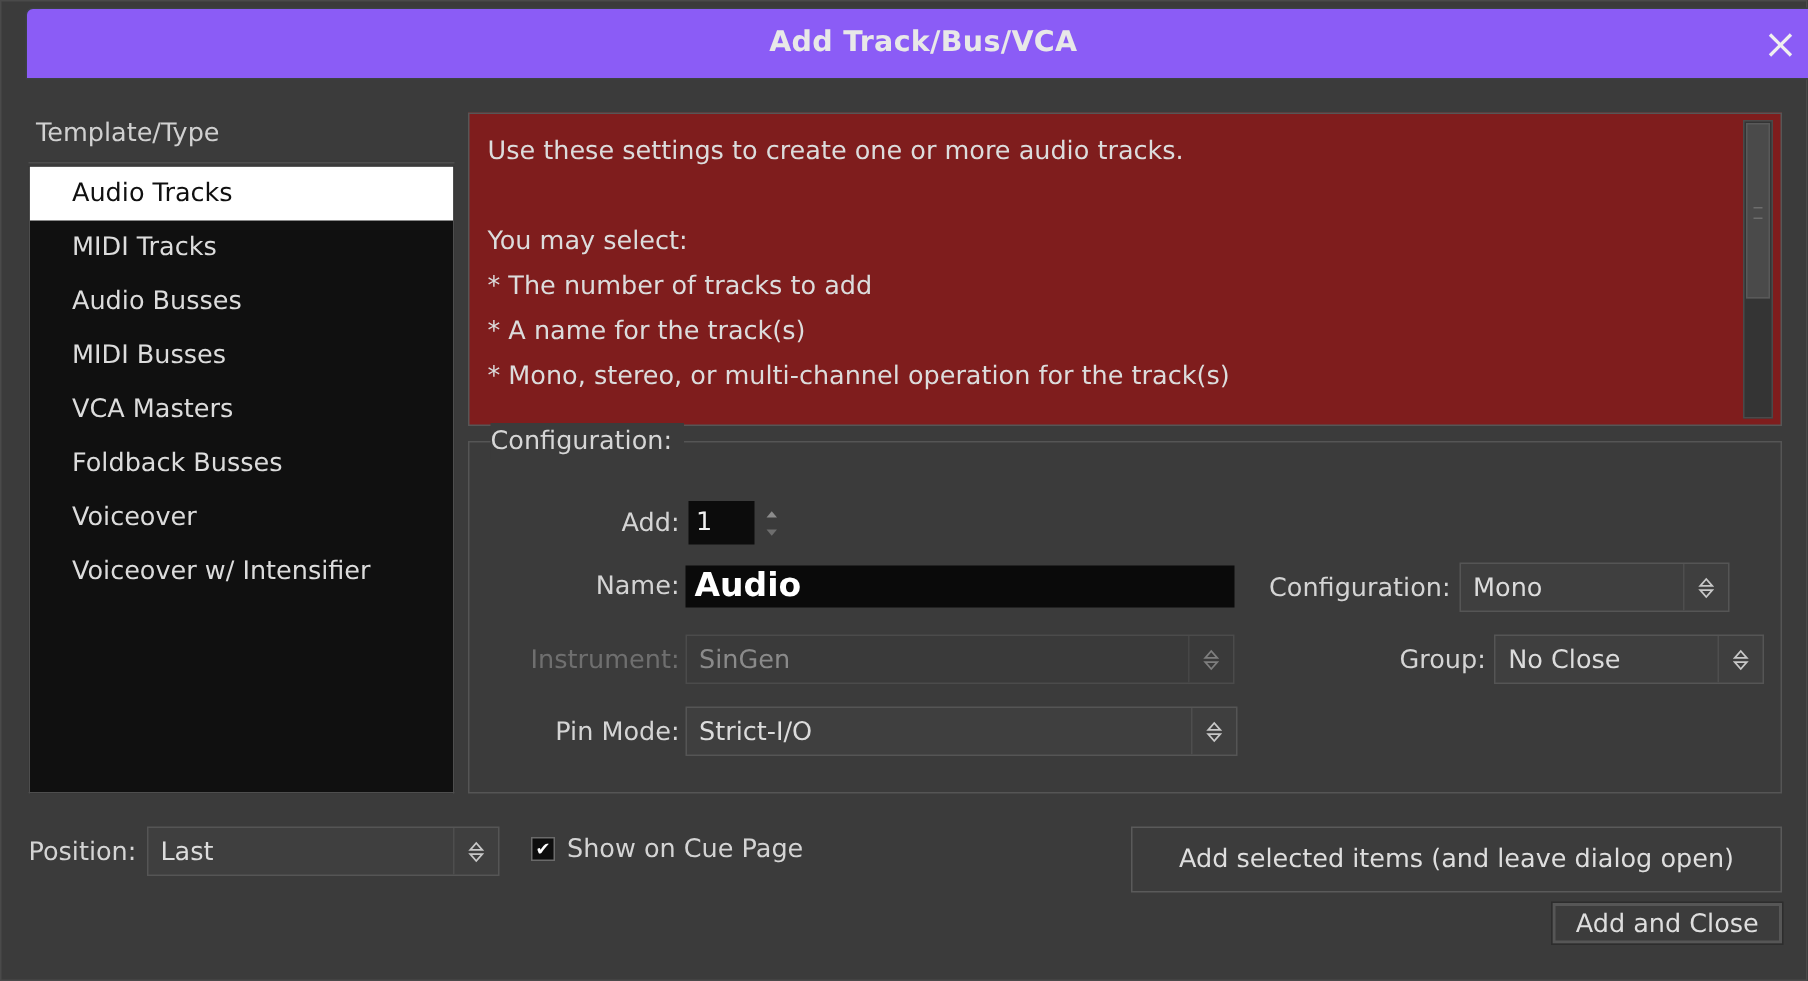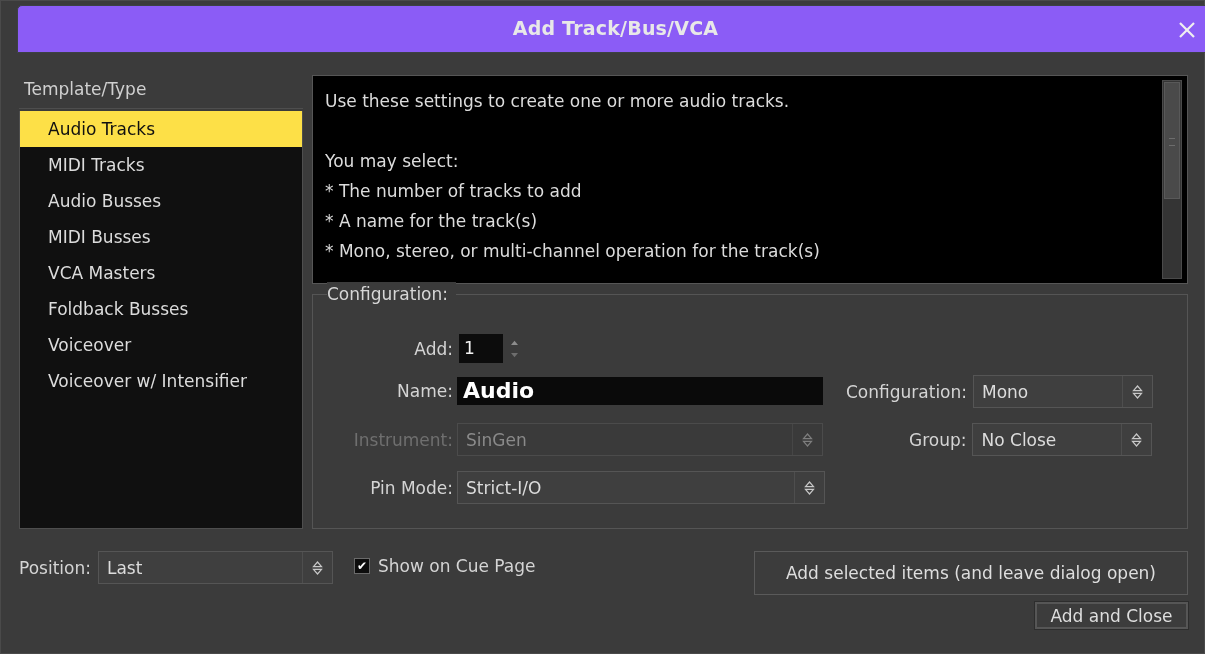--- a/index.html
+++ b/index.html
@@ -85,37 +85,37 @@
   .tree-item {
     height: 36px;
     line-height: 36px;
     padding-left: 28px;
     font-size: 17px;
     color: #dcdcdc;
     cursor: pointer;
     white-space: nowrap;
   }
   .tree-item.selected {
-    background: #fde047;
+    background: #ffffff;
     color: #101010;
   }
 
   
   .right-col {
     position: absolute;
     left: 311px;
     top: 74px;
     width: 876px;
   }
 
   
   .desc-box {
     position: relative;
     height: 209px;
-    background: #000000;
+    background: #7f1d1d;
     border: 1px solid #565656;
     box-sizing: border-box;
   }
   .desc-text {
     position: absolute;
     left: 12px; top: 10px;
     right: 44px;
     font-size: 17px;
     line-height: 30px;
     color: #dcdcdc;
@@ -414,21 +414,21 @@
           <div class="combo-value">SinGen</div>
           <div class="combo-arrow">
             <svg width="11" height="16" viewBox="0 0 11 16">
               <path d="M5.5 2 L9.5 6.6 L1.5 6.6 Z" fill="none" stroke="#7e7e7e" stroke-width="1.2"></path>
               <path d="M5.5 14 L9.5 9.4 L1.5 9.4 Z" fill="none" stroke="#7e7e7e" stroke-width="1.2"></path>
             </svg>
           </div>
         </div>
       </div>
 
-      <div class="row" style="left:596px; top:128px;">
+      <div class="row" style="left:620px; top:128px;">
         <div class="lbl">Group:</div>
         <div class="combo" style="width:180px; margin-left:6px;">
           <div class="combo-value">No Close</div>
           <div class="combo-arrow">
             <svg width="11" height="16" viewBox="0 0 11 16">
               <path d="M5.5 2 L9.5 6.6 L1.5 6.6 Z" fill="none" stroke="#c8c8c8" stroke-width="1.2"></path>
               <path d="M5.5 14 L9.5 9.4 L1.5 9.4 Z" fill="none" stroke="#c8c8c8" stroke-width="1.2"></path>
             </svg>
           </div>
         </div>

